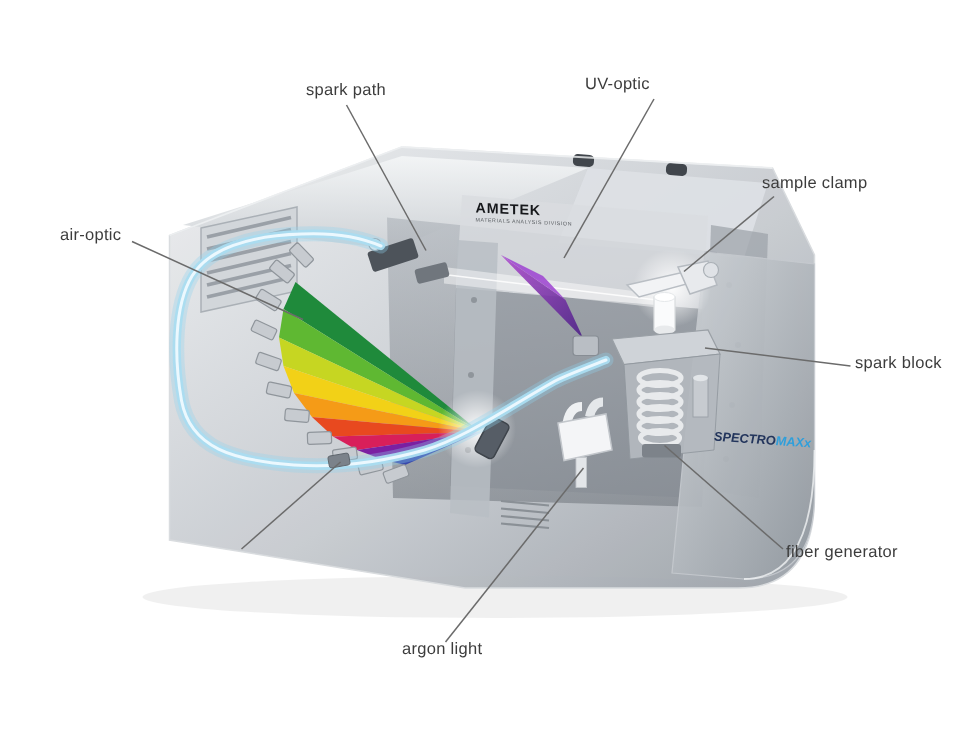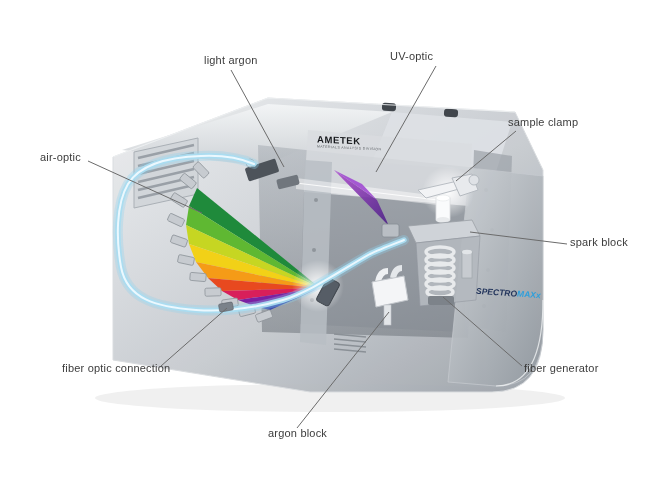--- a/index.html
+++ b/index.html
@@ -231,28 +231,27 @@
     <line x1="436" y1="66" x2="376" y2="172"></line>
     <line x1="516" y1="131" x2="456" y2="181"></line>
     <line x1="88" y1="161" x2="202" y2="213"></line>
     <line x1="567" y1="244" x2="470" y2="232"></line>
     <line x1="161" y1="366" x2="227" y2="308"></line>
     <line x1="522" y1="366" x2="443" y2="297"></line>
     <line x1="297" y1="428" x2="389" y2="312"></line>
   </g>
 </svg>
 
-<div class="lbl" style="left:204px;top:54px">light argon</div>
+<div class="lbl" style="left:204px;top:54px">spark path</div>
 <div class="lbl" style="left:390px;top:50px">UV-optic</div>
 <div class="lbl" style="left:508px;top:116px">sample clamp</div>
 <div class="lbl" style="left:40px;top:151px">air-optic</div>
 <div class="lbl" style="left:570px;top:236px">spark block</div>
-<div class="lbl" style="left:62px;top:362px">fiber optic connection</div>
 <div class="lbl" style="left:524px;top:362px">fiber generator</div>
-<div class="lbl" style="left:268px;top:427px">argon block</div>
+<div class="lbl" style="left:268px;top:427px">argon light</div>
 
 <div class="brand-ametek">
   <span>AMETEK</span>
   <span class="sub">MATERIALS ANALYSIS DIVISION</span>
 </div>
 <div class="brand-model">
   <span class="navy">SPECTRO</span><span class="blue">MAXx</span>
 </div>
 
 </div>

